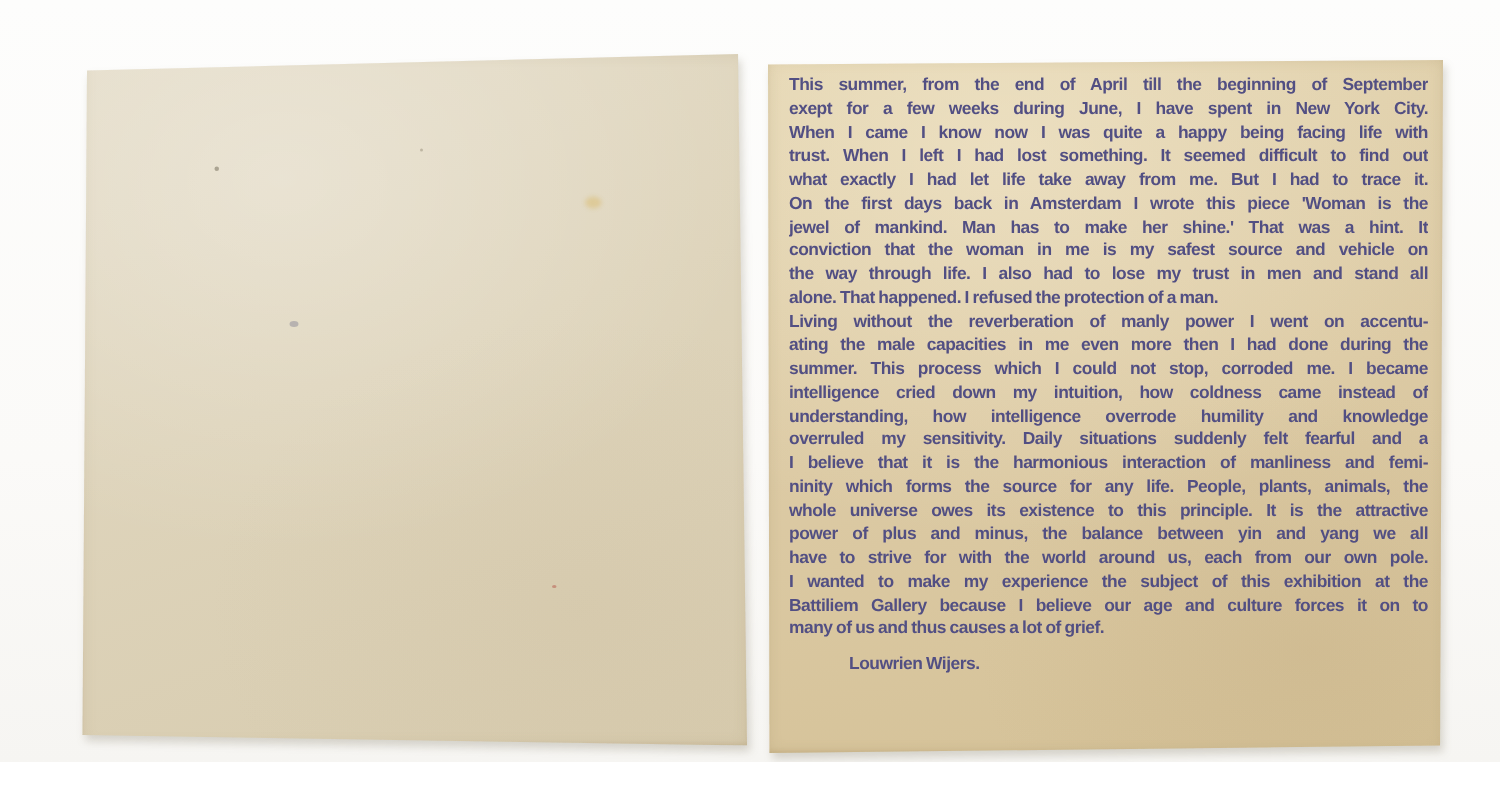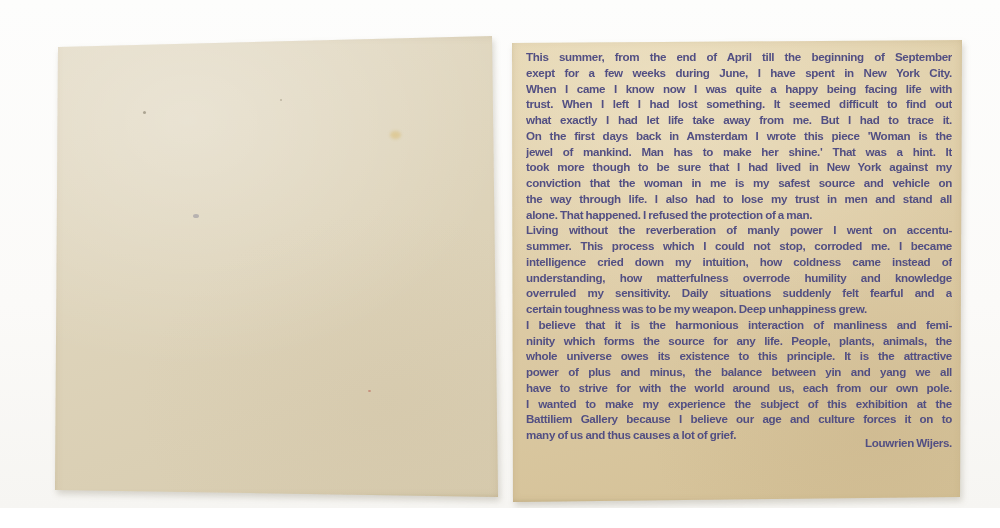--- a/index.html
+++ b/index.html
@@ -69,20 +69,21 @@
   }
   .jline.end {
     text-align: left;
     text-align-last: left;
   }
   .final-row {
     display: flex;
     justify-content: space-between;
     align-items: flex-start;
     height: 26px;
+    flex-direction: column;
   }
   .final-row .sig {
     margin-top: 8px;
     white-space: nowrap;
     margin-left: 40px;
   }
 </style>
 </head>
 <body>
 
@@ -102,30 +103,29 @@
     <div class="card-surface right-surface">
       <div class="text-block" style="color: rgb(82, 79, 131);">
         <div id="lines-mount">
             <div class="jline">This summer, from the end of April till the beginning of September</div>
             <div class="jline">exept for a few weeks during June, I have spent in New York City.</div>
             <div class="jline">When I came I know now I was quite a happy being facing life with</div>
             <div class="jline">trust. When I left I had lost something. It seemed difficult to find out</div>
             <div class="jline">what exactly I had let life take away from me. But I had to trace it.</div>
             <div class="jline">On the first days back in Amsterdam I wrote this piece 'Woman is the</div>
             <div class="jline">jewel of mankind. Man has to make her shine.' That was a hint. It</div>
-            <div class="jline">took more though to be sure that I had lived in New York against my</div>
             <div class="jline">conviction that the woman in me is my safest source and vehicle on</div>
             <div class="jline">the way through life. I also had to lose my trust in men and stand all</div>
             <div class="jline end">alone. That happened. I refused the protection of a man.</div>
             <div class="jline">Living without the reverberation of manly power I went on accentu-</div>
+            <div class="jline">ating the male capacities in me even more then I had done during the</div>
             <div class="jline">summer. This process which I could not stop, corroded me. I became</div>
             <div class="jline">intelligence cried down my intuition, how coldness came instead of</div>
-            <div class="jline">understanding, how matterfulness overrode humility and knowledge</div>
+            <div class="jline">understanding, how intelligence overrode humility and knowledge</div>
             <div class="jline">overruled my sensitivity. Daily situations suddenly felt fearful and a</div>
-            <div class="jline end">certain toughness was to be my weapon. Deep unhappiness grew.</div>
             <div class="jline">I believe that it is the harmonious interaction of manliness and femi-</div>
             <div class="jline">ninity which forms the source for any life. People, plants, animals, the</div>
             <div class="jline">whole universe owes its existence to this principle. It is the attractive</div>
             <div class="jline">power of plus and minus, the balance between yin and yang we all</div>
             <div class="jline">have to strive for with the world around us, each from our own pole.</div>
             <div class="jline">I wanted to make my experience the subject of this exhibition at the</div>
             <div class="jline">Battiliem Gallery because I believe our age and culture forces it on to</div>
           </div>
         <div class="final-row">
           <span>many of us and thus causes a lot of grief.</span>

